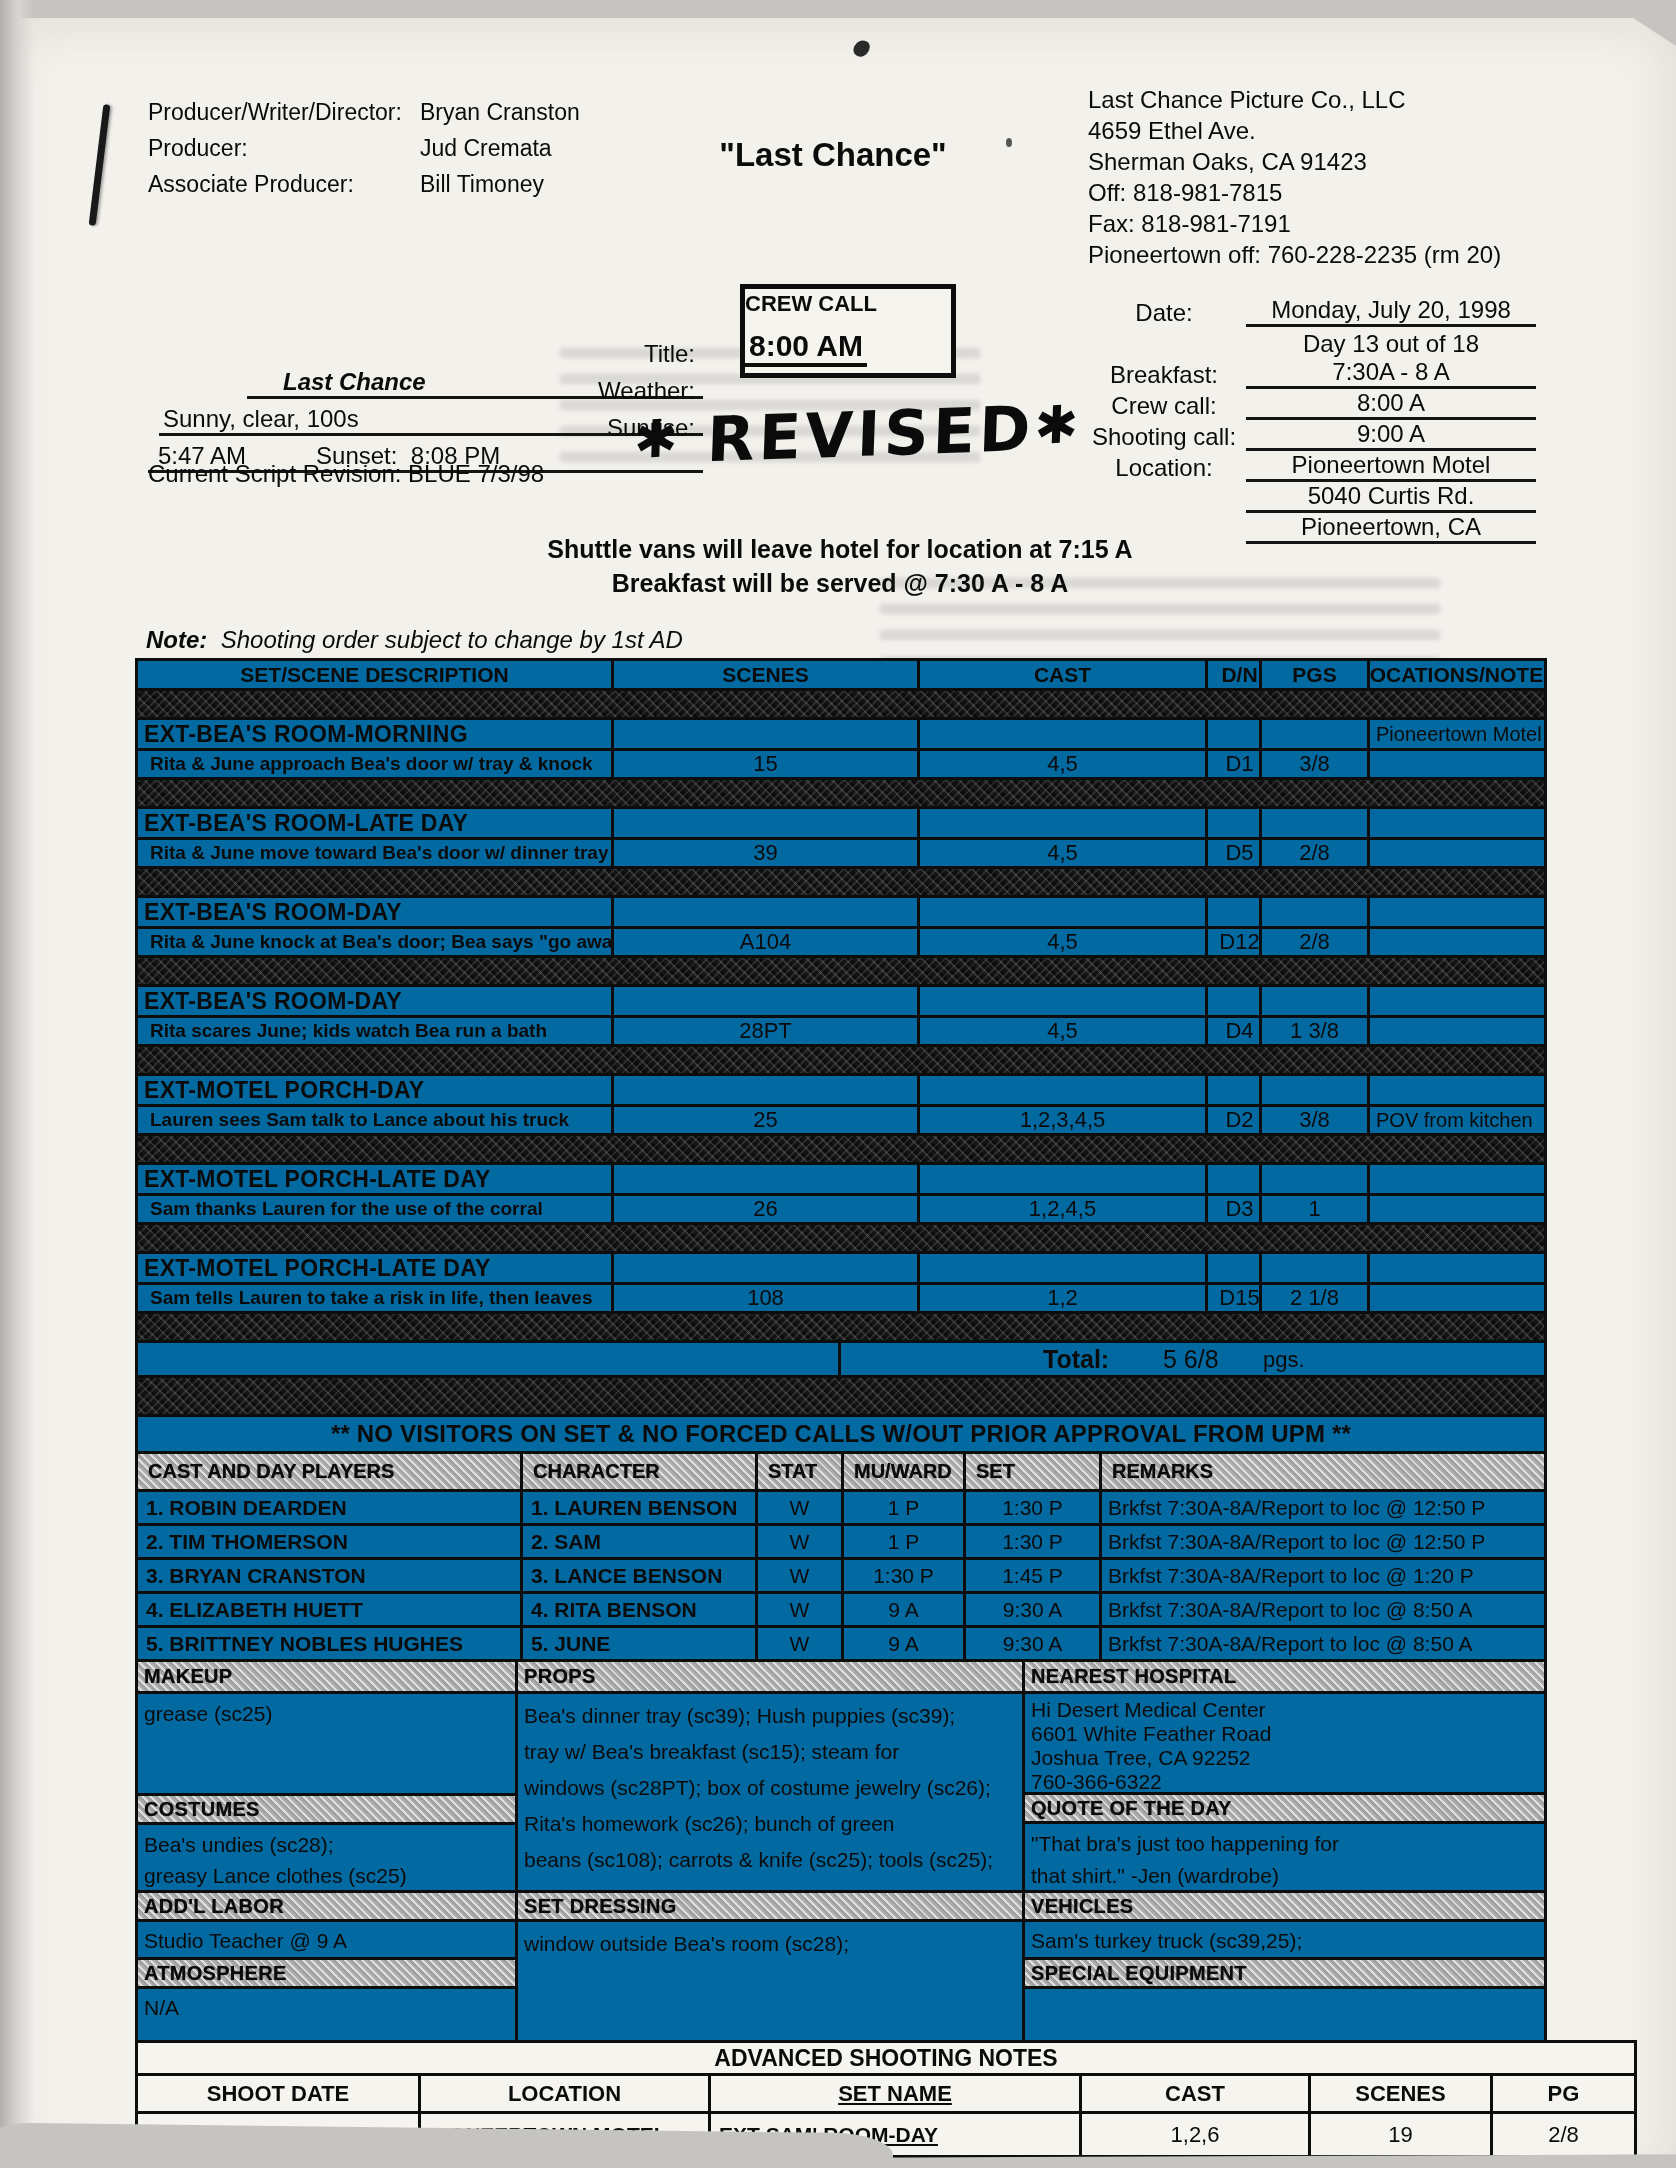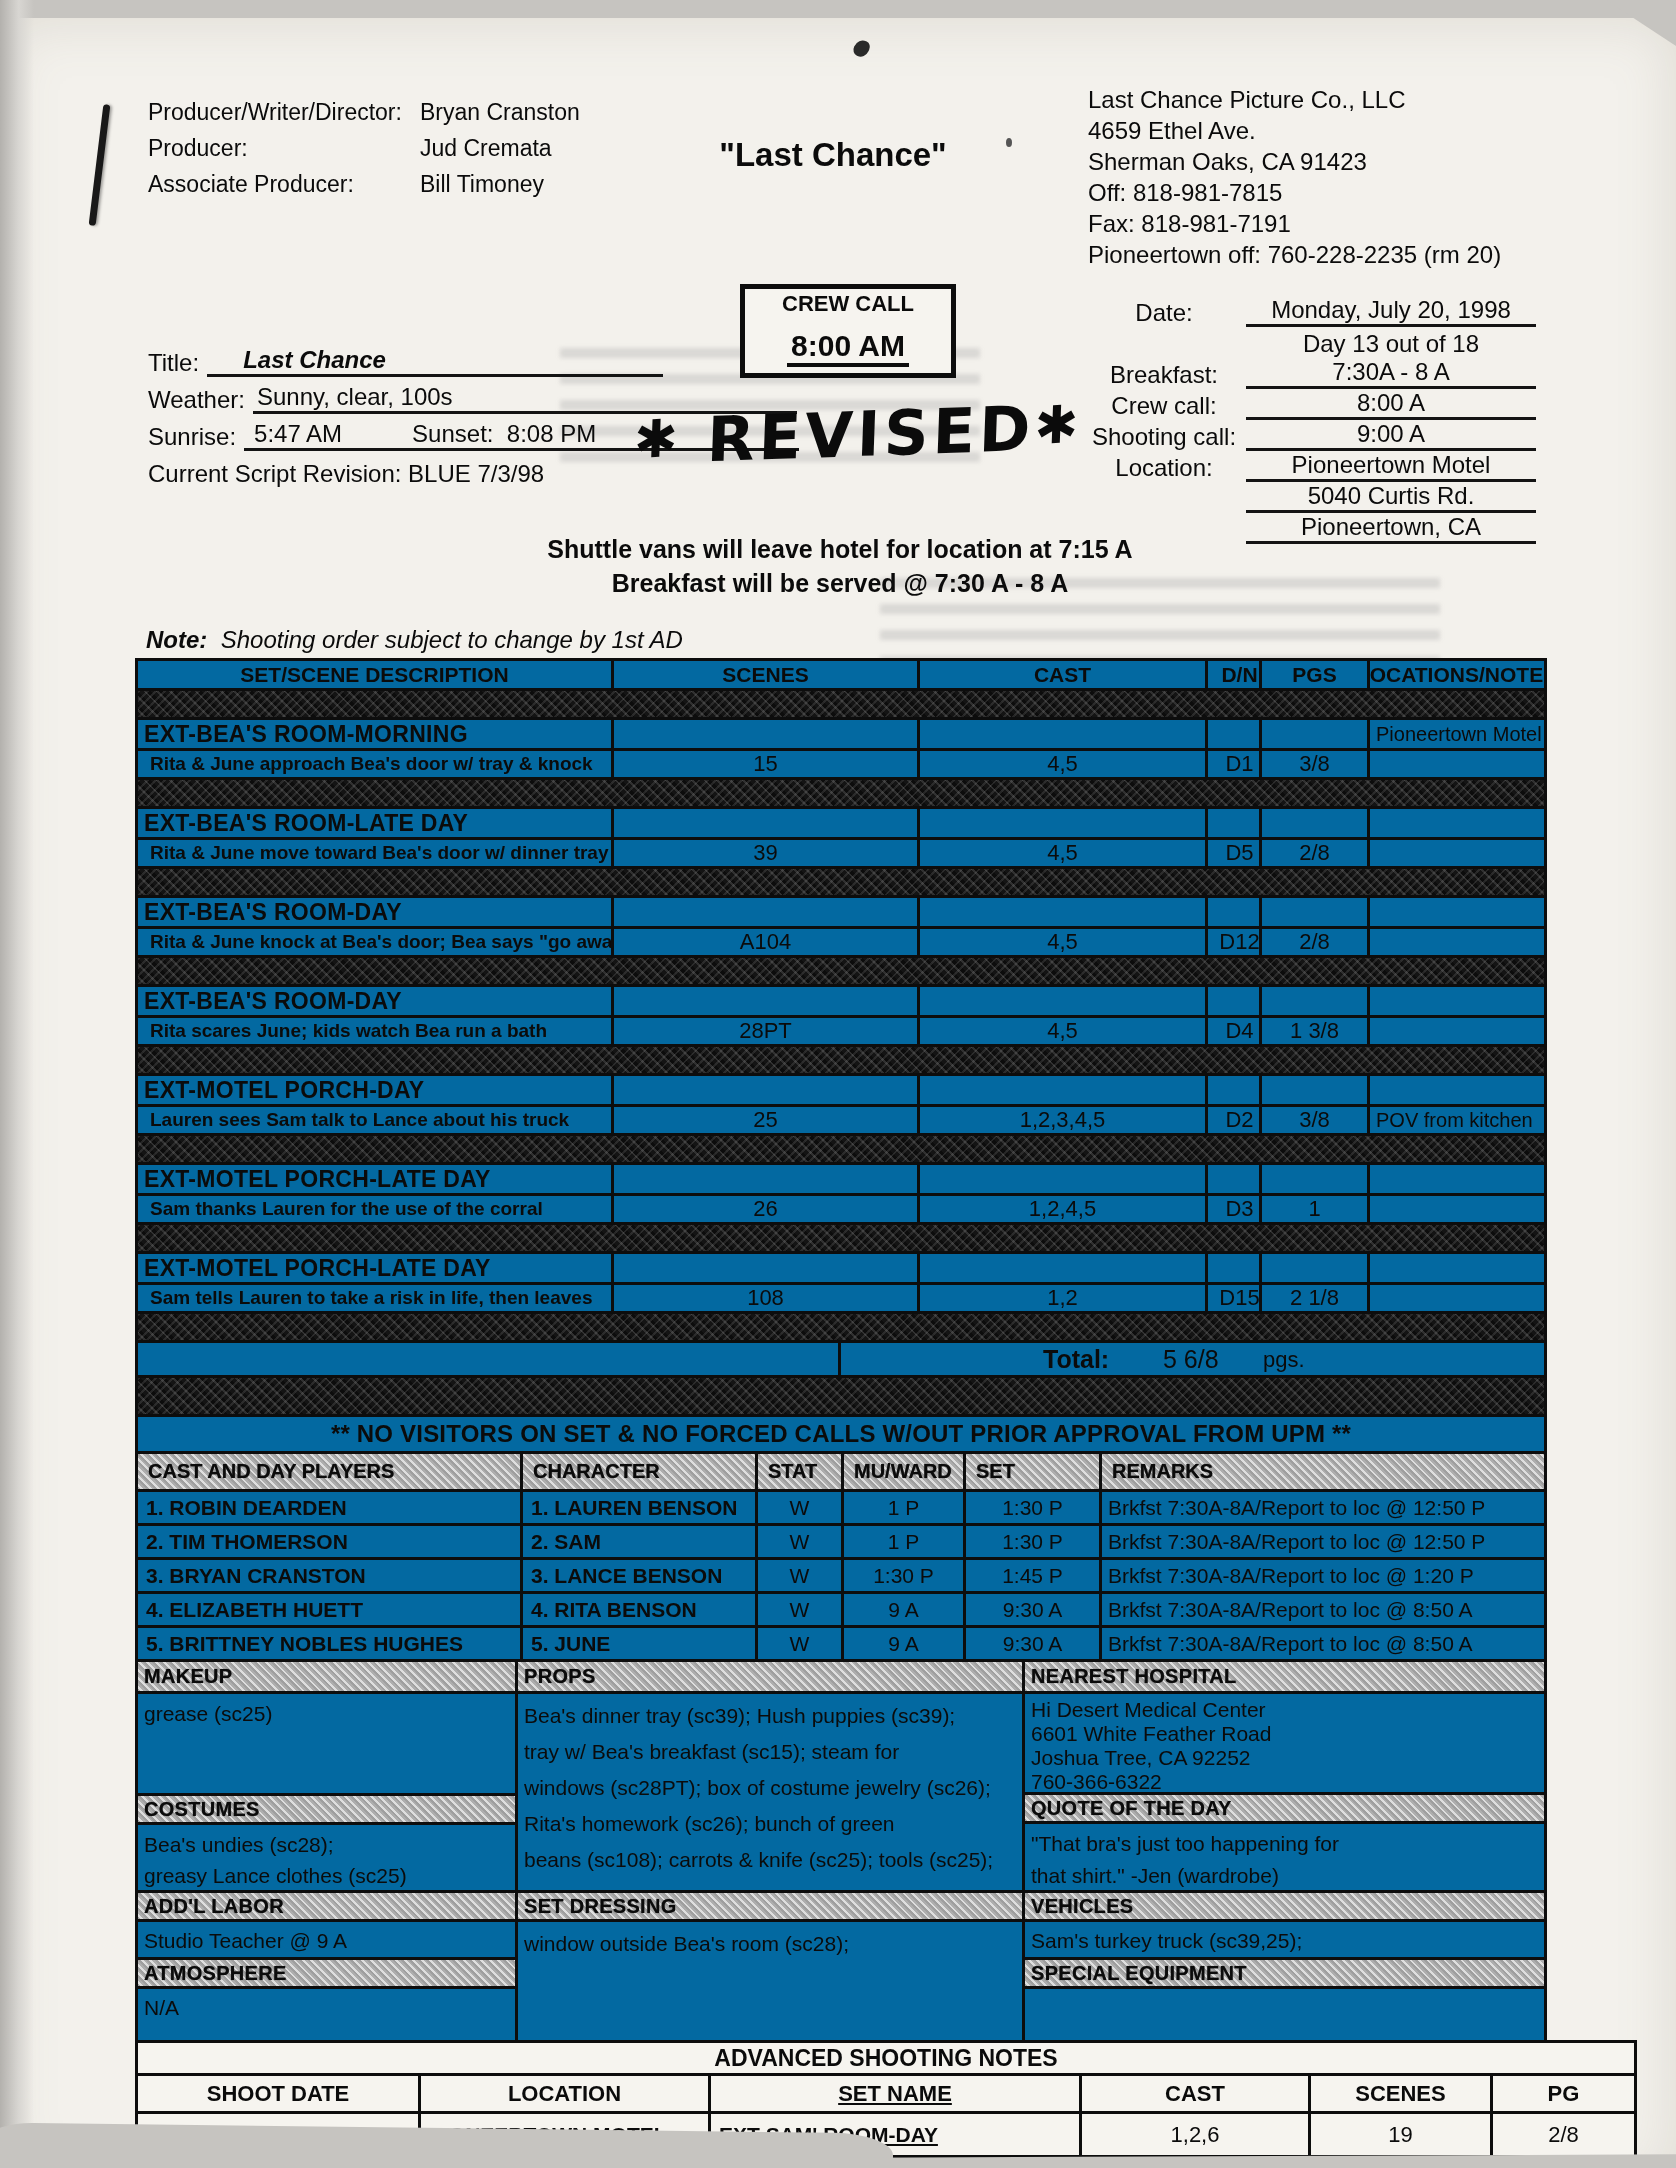--- a/index.html
+++ b/index.html
@@ -27,33 +27,33 @@
   
   .credits{position:absolute;left:148px;top:76px;font-size:23px;line-height:36px;}
   .credit-row{display:flex;}
   .c-label{width:272px;display:inline-block;}
   .c-value{display:inline-block;}
   .quoted-title{position:absolute;left:688px;top:118px;width:290px;text-align:center;
     font-size:33px;font-weight:bold;}
   .company{position:absolute;left:1088px;top:66px;font-size:24px;line-height:31px;}
 
   .crewbox{position:absolute;left:740px;top:266px;width:206px;height:84px;border:5px solid #0d0d0d;
-    text-align:center;background:#f6f4ef;}
+    text-align:left;background:#f6f4ef;}
   .crewbox .cb-t{font-size:22px;font-weight:bold;margin-top:2px;}
   .crewbox .cb-time{display:inline-block;font-size:30px;font-weight:bold;margin-top:12px;
     border-bottom:4px solid #0d0d0d;padding:0 4px;}
 
   .schedule{position:absolute;left:1088px;top:278px;width:448px;font-size:24px;}
   .sch-row{display:flex;align-items:flex-end;height:31px;}
   .sch-label{min-width:152px;white-space:nowrap;padding-right:6px;text-align:center;}
   .sch-val{flex:1;text-align:center;border-bottom:3px solid #141414;white-space:nowrap;}
   .sch-val.nou{border-bottom:none;}
 
   .showinfo{position:absolute;left:148px;top:322px;font-size:24px;}
-  .si-row{display:flex;align-items:flex-end;height:37px;}
+  .si-row{display:flex;align-items:flex-end;height:37px;flex-direction:column;}
   .si-label{white-space:nowrap;padding-right:8px;}
   .si-val{border-bottom:3px solid #141414;white-space:nowrap;}
   .si-title-val{font-weight:bold;font-style:italic;width:420px;padding-left:36px;}
   .si-weather-val{width:540px;padding-left:4px;}
   .si-sun-val{width:545px;padding-left:10px;}
   .si-gap{display:inline-block;width:70px;}
   .si-plain{height:37px;display:flex;align-items:flex-end;}
 
   .revised{position:absolute;left:508px;top:380px;width:700px;text-align:center;
     font-family:"DejaVu Sans",sans-serif;font-weight:900;font-size:62px;letter-spacing:4px;

